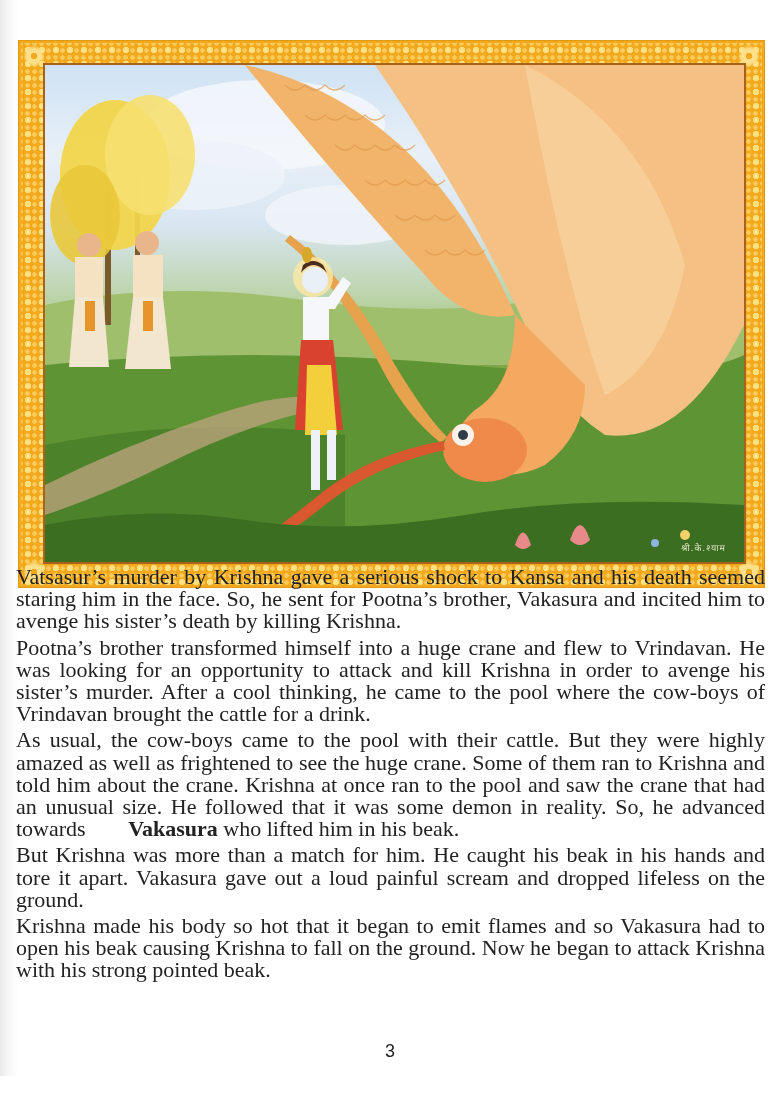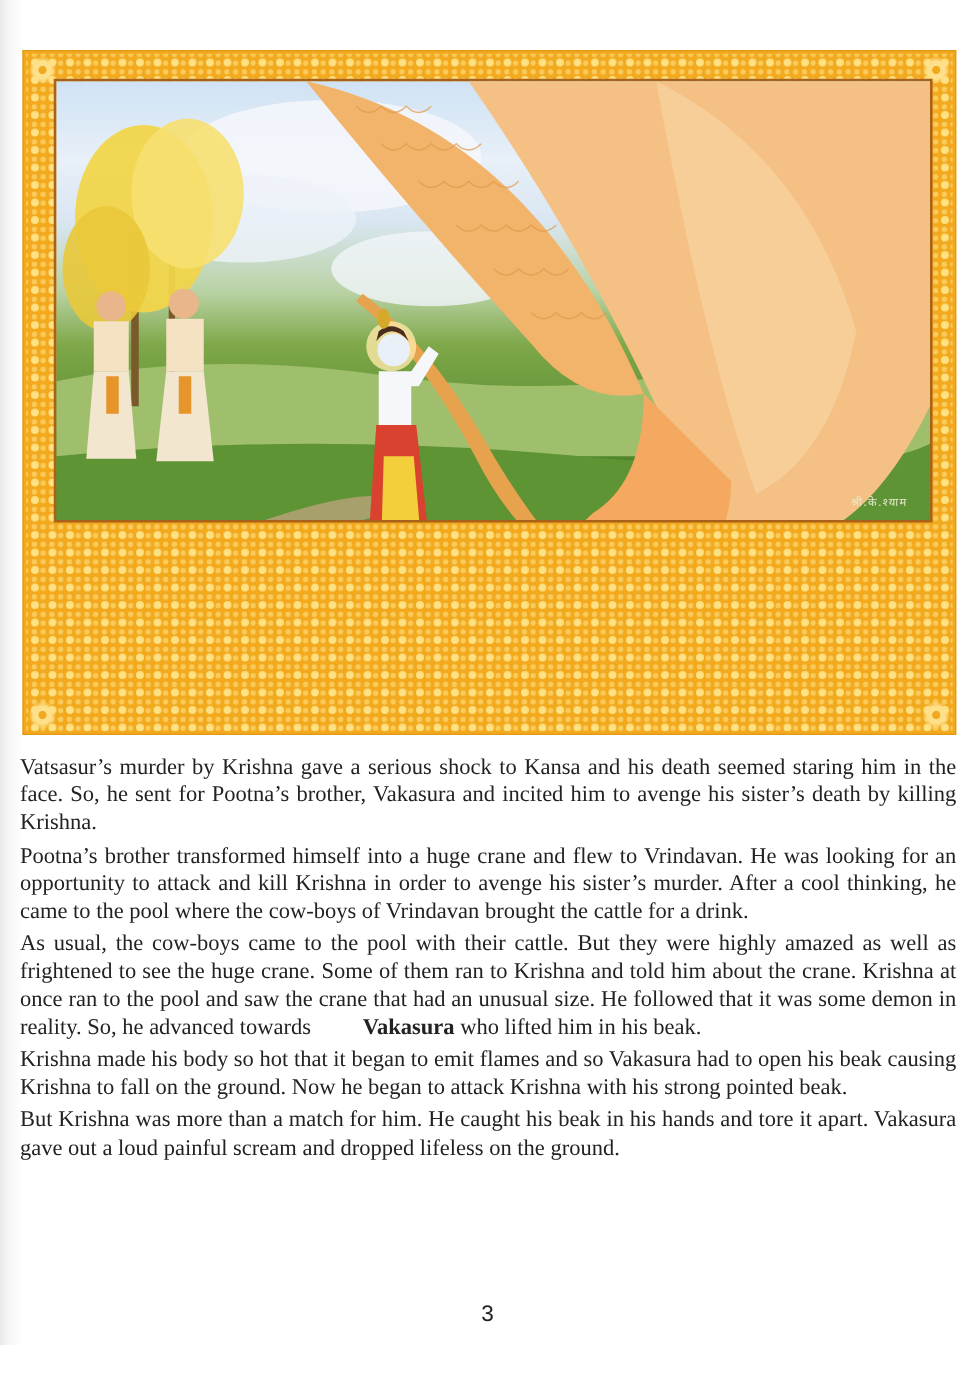--- a/index.html
+++ b/index.html
@@ -24,31 +24,31 @@
       radial-gradient(circle at 50% 50%, rgba(255,230,140,0.85) 0 3px, transparent 3.5px),
       radial-gradient(circle at 50% 50%, rgba(255,225,130,0.6) 0 2px, transparent 2.5px);
     background-size: 14px 14px, 7px 7px;
     background-position: 0 0, 3px 4px;
   }
   .corner-flower {
     position: absolute; width: 22px; height: 22px; border-radius: 50%;
     background: radial-gradient(circle, #f2a91e 0 3px, #ffe08a 3.5px 7px, rgba(255,224,138,0.0) 11px);
   }
   .painting {
-    position: absolute; left: 24px; top: 22px; width: 703px; height: 355px;
+    position: absolute; left: 24px; top: 22px; width: 703px; height: 501px;
     border: 2px solid #a8621a; box-sizing: border-box; overflow: hidden;
     background: linear-gradient(180deg, #cfe2f4 0%, #e8f0f8 18%, #d9e6f2 32%, #b9d2a3 48%, #7fa84a 60%, #5c8f31 78%, #3f7424 100%);
   }
   .signature {
     position: absolute; right: 18px; bottom: 8px; font-size: 9px; color: #e8e8d0;
     font-family: "DejaVu Sans", sans-serif; letter-spacing: 1px;
   }
   .text-block {
-    position: absolute; left: 16px; top: 602px; width: 749px;
-    font-size: 18px; line-height: 22.2px; color: #222;
+    position: absolute; left: 16px; top: 566px; width: 749px;
+    font-size: 22px; line-height: 22.2px; color: #222;
     text-align: justify;
   }
   .text-block p { margin: 0 0 4px 0; }
   .text-block b { font-weight: bold; margin-left: 37px; }
   .page-number {
     position: absolute; left: 0; width: 780px; top: 1041px;
     text-align: center; font-size: 18px; color: #222;
     font-family: "Liberation Sans", sans-serif;
   }
 </style>
@@ -135,18 +135,18 @@
         <circle cx="610" cy="478" r="4" fill="#8fb4e0"></circle>
       </svg>
       <div class="signature">श्री.के.श्याम</div>
     </div>
   </div>
 
   <div class="text-block">
     <p>Vatsasur’s murder by Krishna gave a serious shock to Kansa and his death seemed staring him in the face. So, he sent for Pootna’s brother, Vakasura and incited him to avenge his sister’s death by killing Krishna.</p>
     <p>Pootna’s brother transformed himself into a huge crane and flew to Vrindavan. He was looking for an opportunity to attack and kill Krishna in order to avenge his sister’s murder. After a cool thinking, he came to the pool where the cow-boys of Vrindavan brought the cattle for a drink.</p>
     <p><span>As usual, the cow-boys came to the pool with their cattle. But they were highly amazed as well as frightened to see the huge crane. Some of them ran to Krishna and told him about the crane. Krishna at once ran to the pool and saw the crane that had an unusual size. He followed that it was some demon in reality. So, he advanced towards </span><b>Vakasura</b><span> who lifted him in his beak.</span></p>
+    <p>But Krishna was more than a match for him. He caught his beak in his hands and tore it apart. Vakasura gave out a loud painful scream and dropped lifeless on the ground.</p>
     <p>Krishna made his body so hot that it began to emit flames and so Vakasura had to open his beak causing Krishna to fall on the ground. Now he began to attack Krishna with his strong pointed beak.</p>
-    <p>But Krishna was more than a match for him. He caught his beak in his hands and tore it apart. Vakasura gave out a loud painful scream and dropped lifeless on the ground.</p>
   </div>
 
   <div class="page-number">3</div>
 </div>
 
 </body></html>

